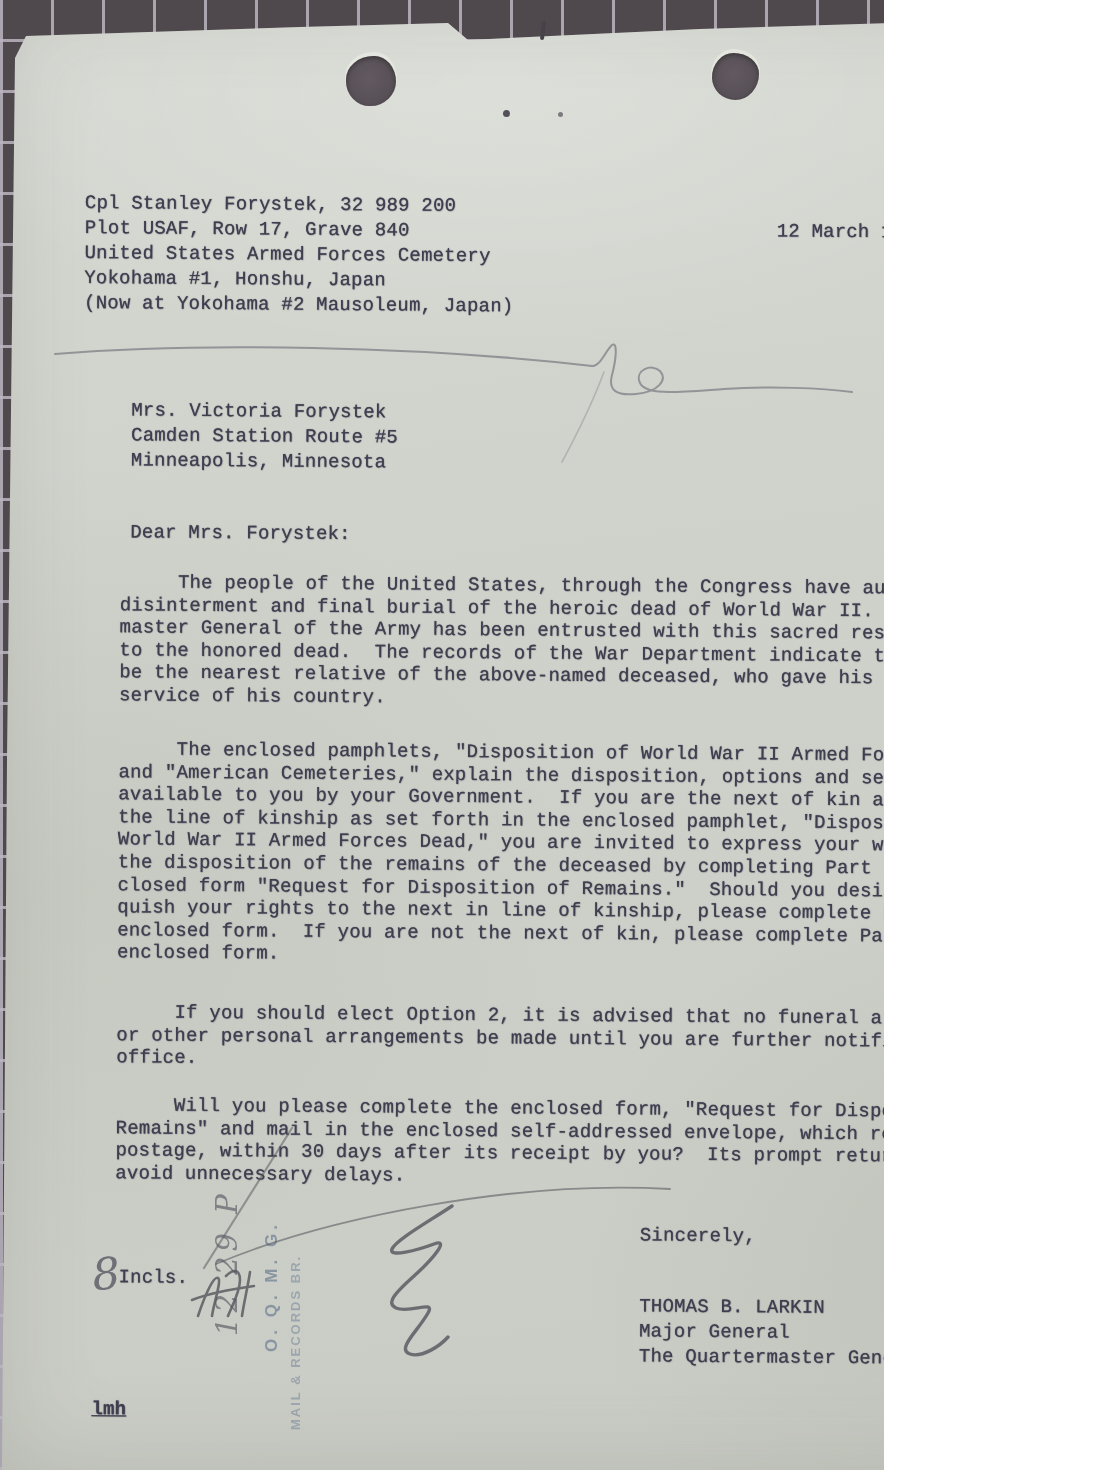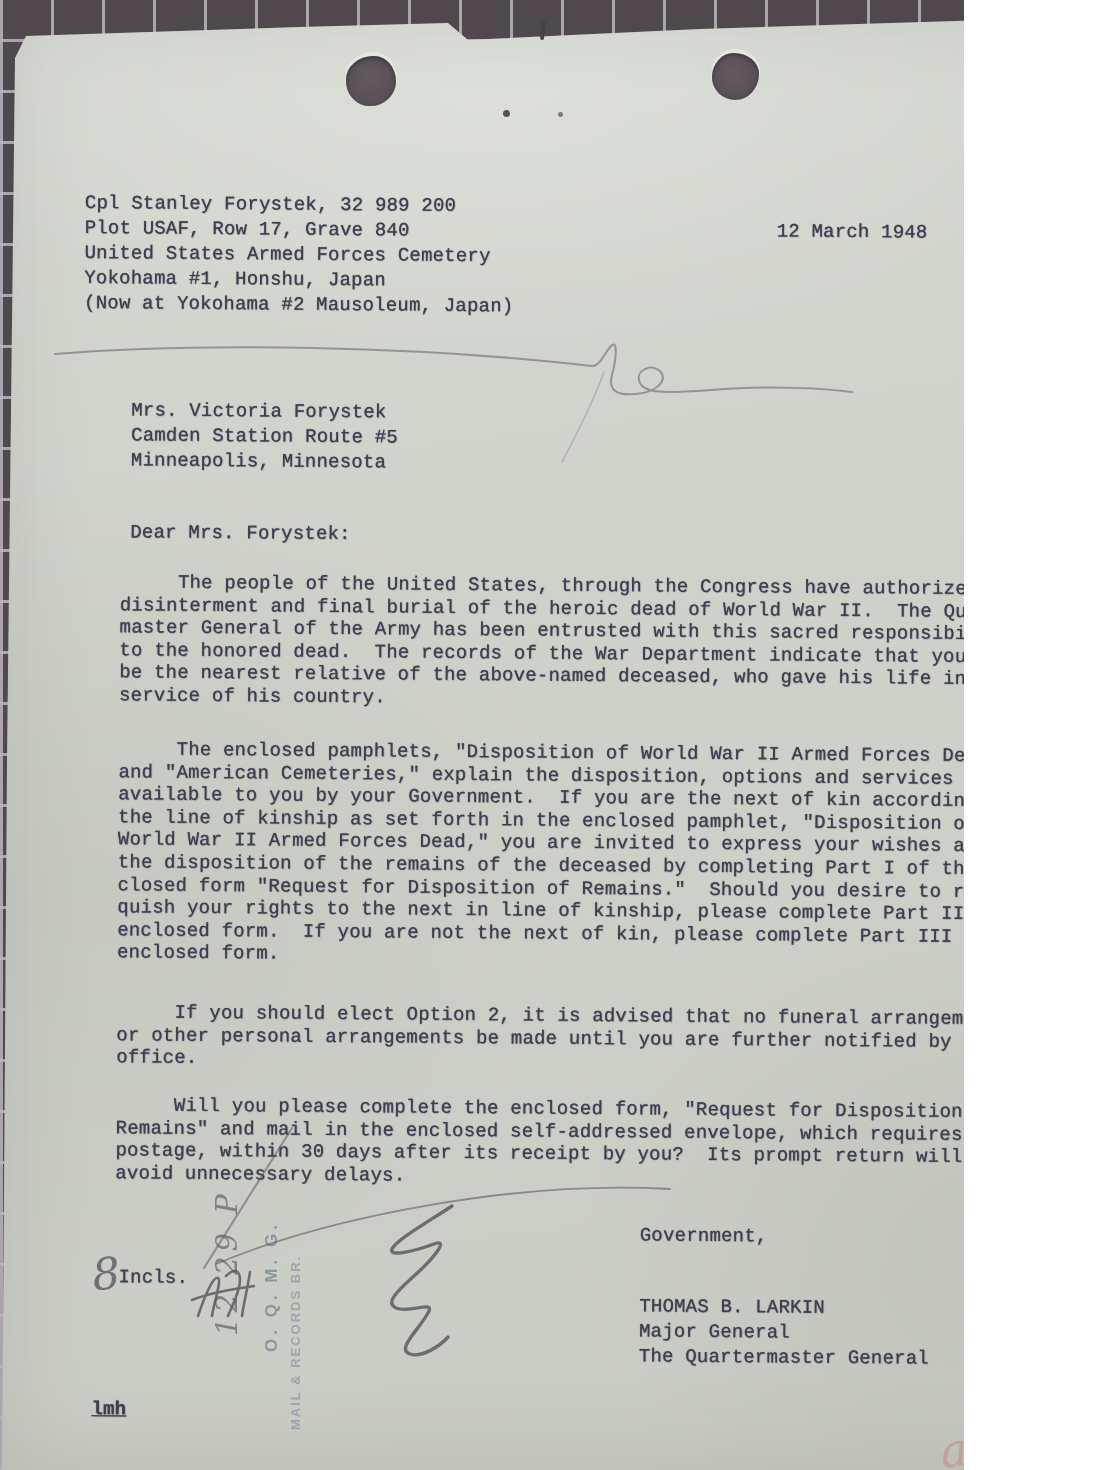--- a/index.html
+++ b/index.html
@@ -1,17 +1,17 @@
 <!DOCTYPE html>
 <html><head>
 <meta charset="utf-8">
 <style>
   html,body{margin:0;padding:0;}
   .page{
-    position:relative;width:964px;height:1470px;overflow:hidden;
+    position:relative;width:884px;height:1470px;overflow:hidden;
     background:
       repeating-linear-gradient(0deg, rgba(186,181,192,.85) 0 3px, rgba(0,0,0,0) 3px 51px),
       repeating-linear-gradient(90deg, rgba(186,181,192,.85) 0 3px, rgba(0,0,0,0) 3px 51px),
       #4f494e;
   }
   .paper{
     position:absolute;left:0;top:0;width:1110px;height:1470px;
     background:
       radial-gradient(ellipse 900px 420px at 45% 6%, rgba(255,255,255,.20), rgba(255,255,255,0) 65%),
       radial-gradient(ellipse 700px 600px at 90% 85%, rgba(110,110,100,.10), rgba(0,0,0,0) 60%),
@@ -111,21 +111,21 @@
 
     <div class="typed" style="left:123px;top:1001px;">     If you should elect Option 2, it is advised that no funeral arrangements
 or other personal arrangements be made until you are further notified by this
 office.</div>
 
     <div class="typed" style="left:123px;top:1094px;">     Will you please complete the enclosed form, "Request for Disposition of
 Remains" and mail in the enclosed self-addressed envelope, which requires no
 postage, within 30 days after its receipt by you?  Its prompt return will
 avoid unnecessary delays.</div>
 
-    <div class="typed" style="left:648px;top:1220px;">Government,</div>
+    <div class="typed" style="left:648px;top:1220px;">Sincerely,</div>
 
     <div class="typed addr" style="left:648px;top:1290px;">THOMAS B. LARKIN</div>
     <div class="typed addr" style="left:648px;top:1315px;">Major General</div>
     <div class="typed addr" style="left:648px;top:1340px;">The Quartermaster General</div>
 
     <div class="typed" style="left:127px;top:1266px;">Incls.</div>
 
     <div class="typed typist" style="left:101px;top:1398px;">lmh</div>
   </div>
 

